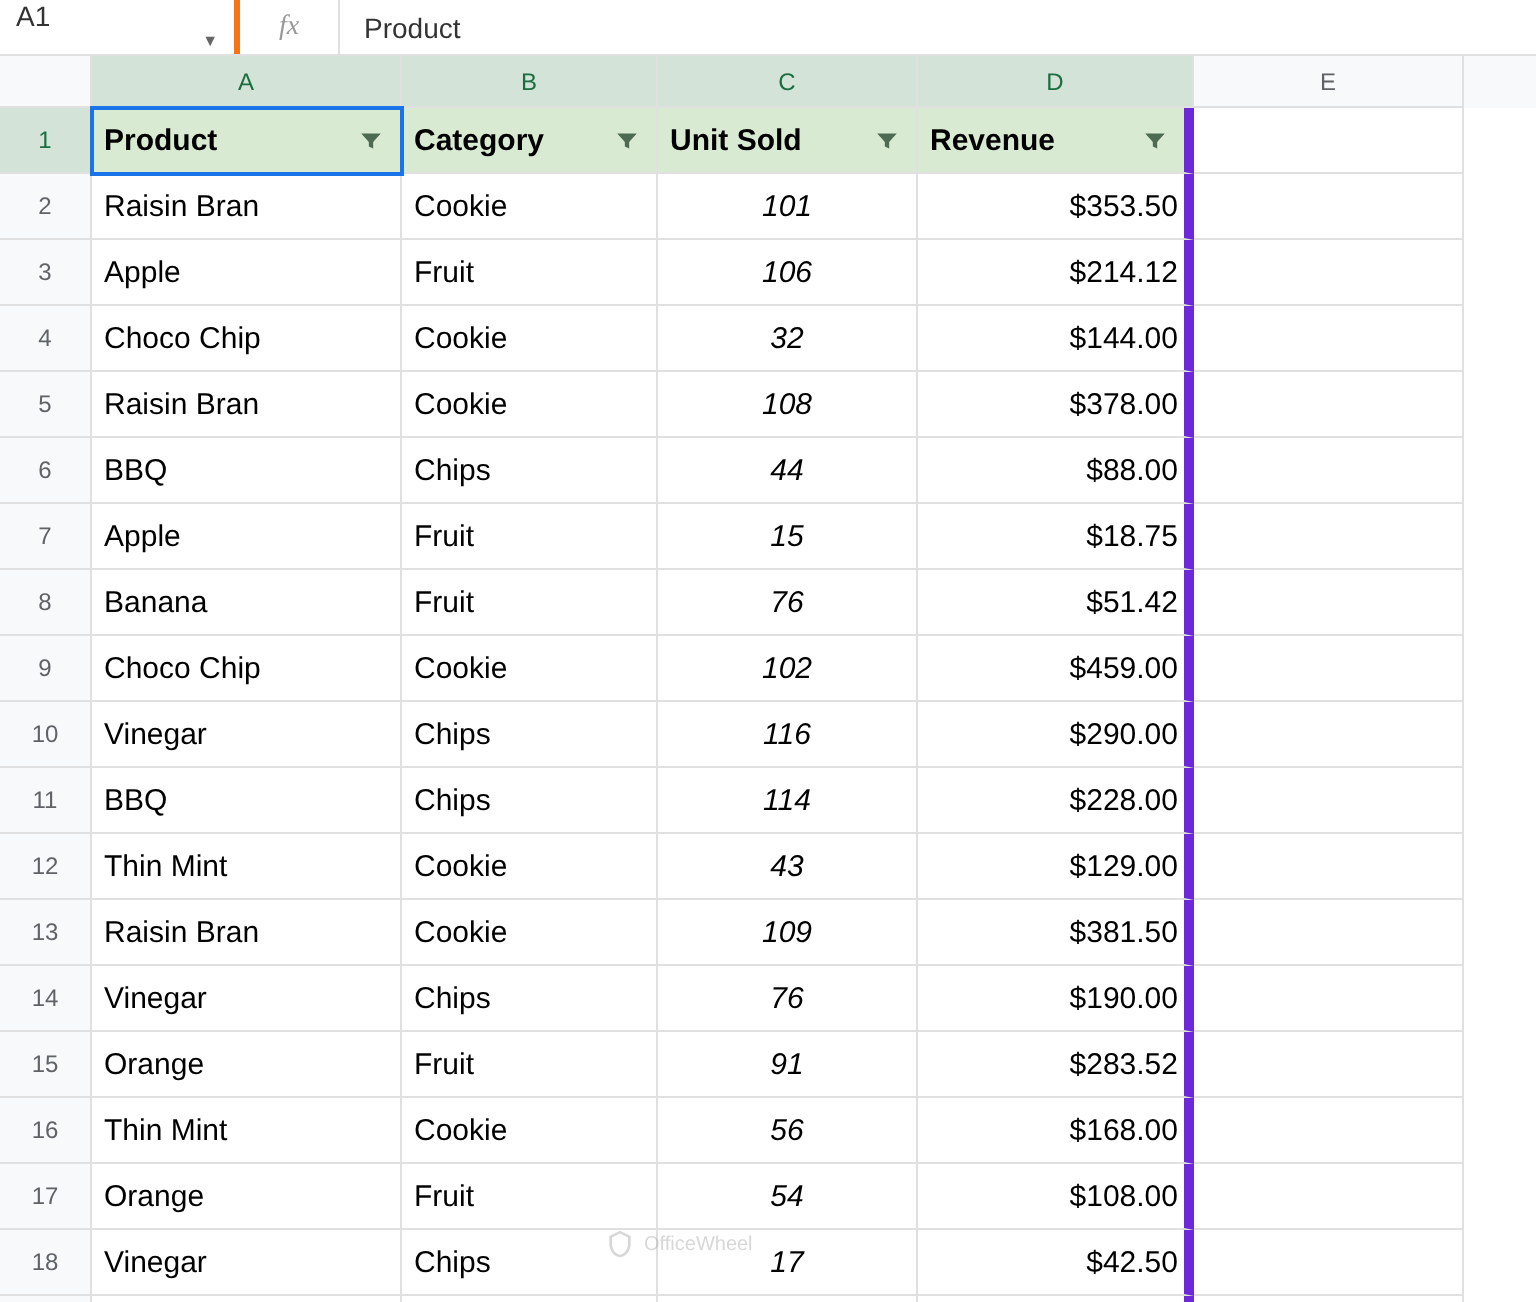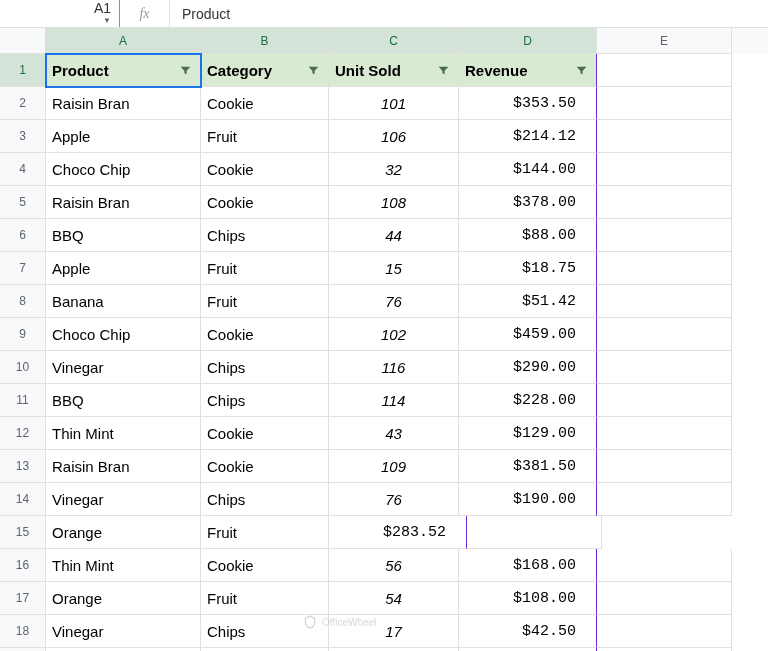--- a/index.html
+++ b/index.html
@@ -13,23 +13,23 @@
     .formula-bar {
       display: flex;
       align-items: center;
       height: 28px;
       border-bottom: 1px solid #e0e0e0;
       background: #fff;
     }
     .name-box {
       width: 120px;
       display: flex;
-      align-items: flex-end;
+      align-items: flex-start;
       padding: 0 8px;
-      border-right: 1px solid #f97316;
+      border-right: 3px solid #f97316;
       height: 100%;
       font-size: 14px;
       color: #333;
       flex-direction: column;
     }
     .name-box-dropdown {
       margin-left: auto;
       font-size: 8px;
       color: #666;
     }
@@ -132,22 +132,22 @@
       align-items: center;
       justify-content: center;
       cursor: pointer;
     }
     .filter-icon svg {
       width: 13px;
       height: 13px;
       fill: #4d6b52;
     }
     .center { justify-content: center; font-style: italic; }
-    .right { justify-content: flex-end; padding-right: 20px; font-family: Liberation Mono, monospace; }
-    .data-col-D-right { border-right: 1px solid #6d28d9; }
+    .right { justify-content: flex-end; padding-right: 3px; }
+    .data-col-D-right { border-right: 5px solid #6d28d9; }
     .watermark {
       position: absolute;
       left: 302px;
       top: 614px;
       display: flex;
       align-items: center;
       gap: 4px;
       color: #b0b0b0;
       font-size: 10px;
       opacity: 0.5;
@@ -315,20 +315,21 @@
         <div class="cell col-A">Vinegar</div>
         <div class="cell col-B">Chips</div>
         <div class="cell col-C center">76</div>
         <div class="cell col-D right data-col-D-right">$190.00</div>
         <div class="cell col-E"></div>
       </div>
       <div class="row">
         <div class="row-header">15</div>
         <div class="cell col-A">Orange</div>
         <div class="cell col-B">Fruit</div>
+        <div class="cell col-C center">91</div>
         <div class="cell col-D right data-col-D-right">$283.52</div>
         <div class="cell col-E"></div>
       </div>
       <div class="row">
         <div class="row-header">16</div>
         <div class="cell col-A">Thin Mint</div>
         <div class="cell col-B">Cookie</div>
         <div class="cell col-C center">56</div>
         <div class="cell col-D right data-col-D-right">$168.00</div>
         <div class="cell col-E"></div>

